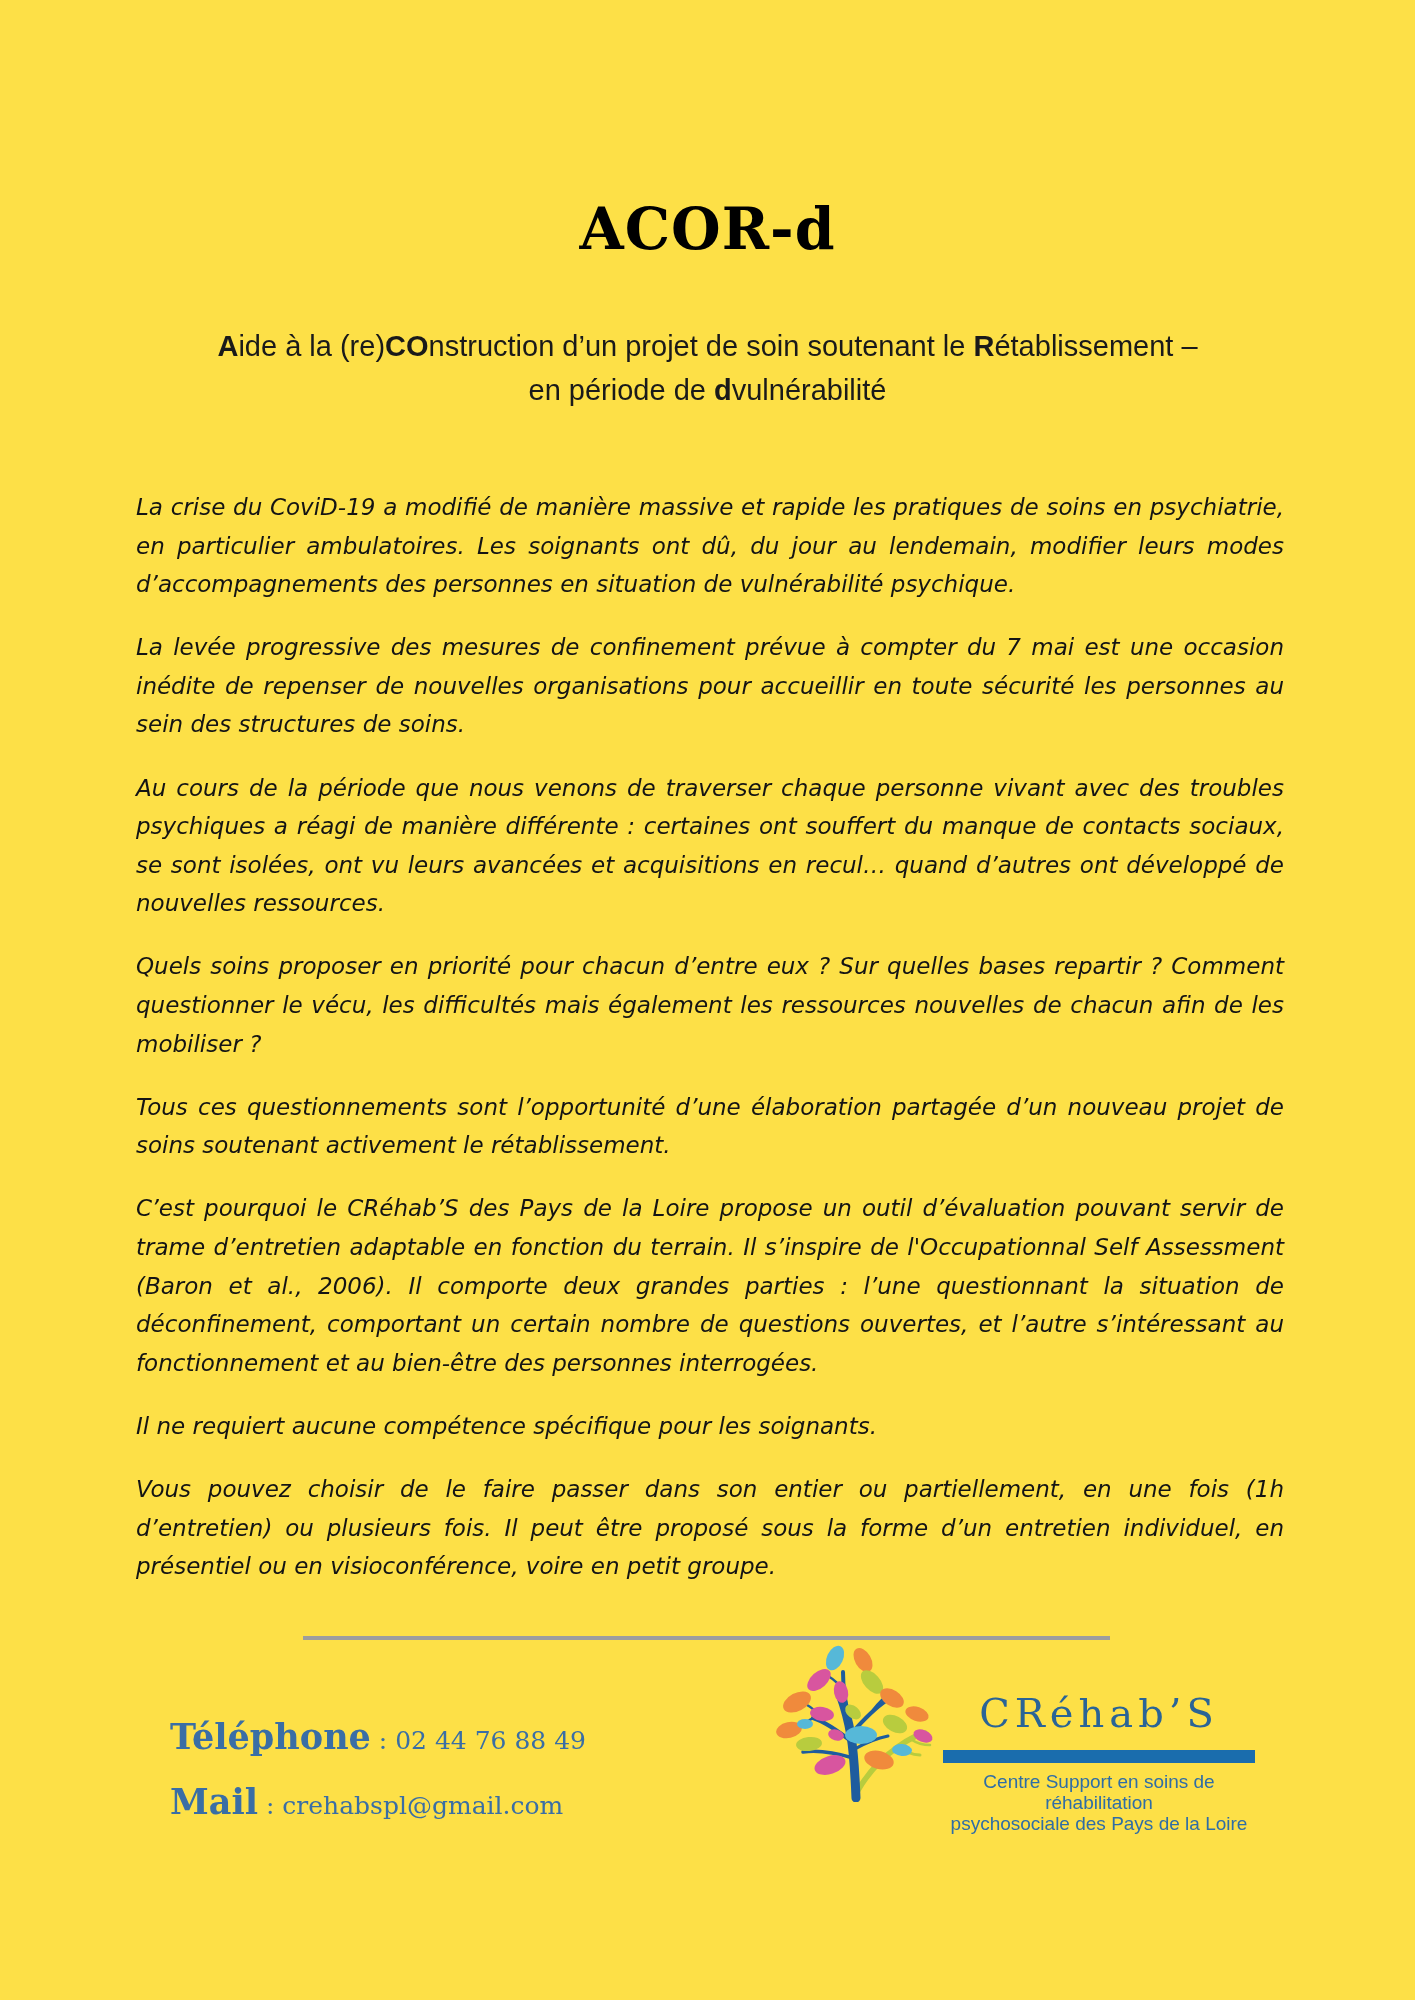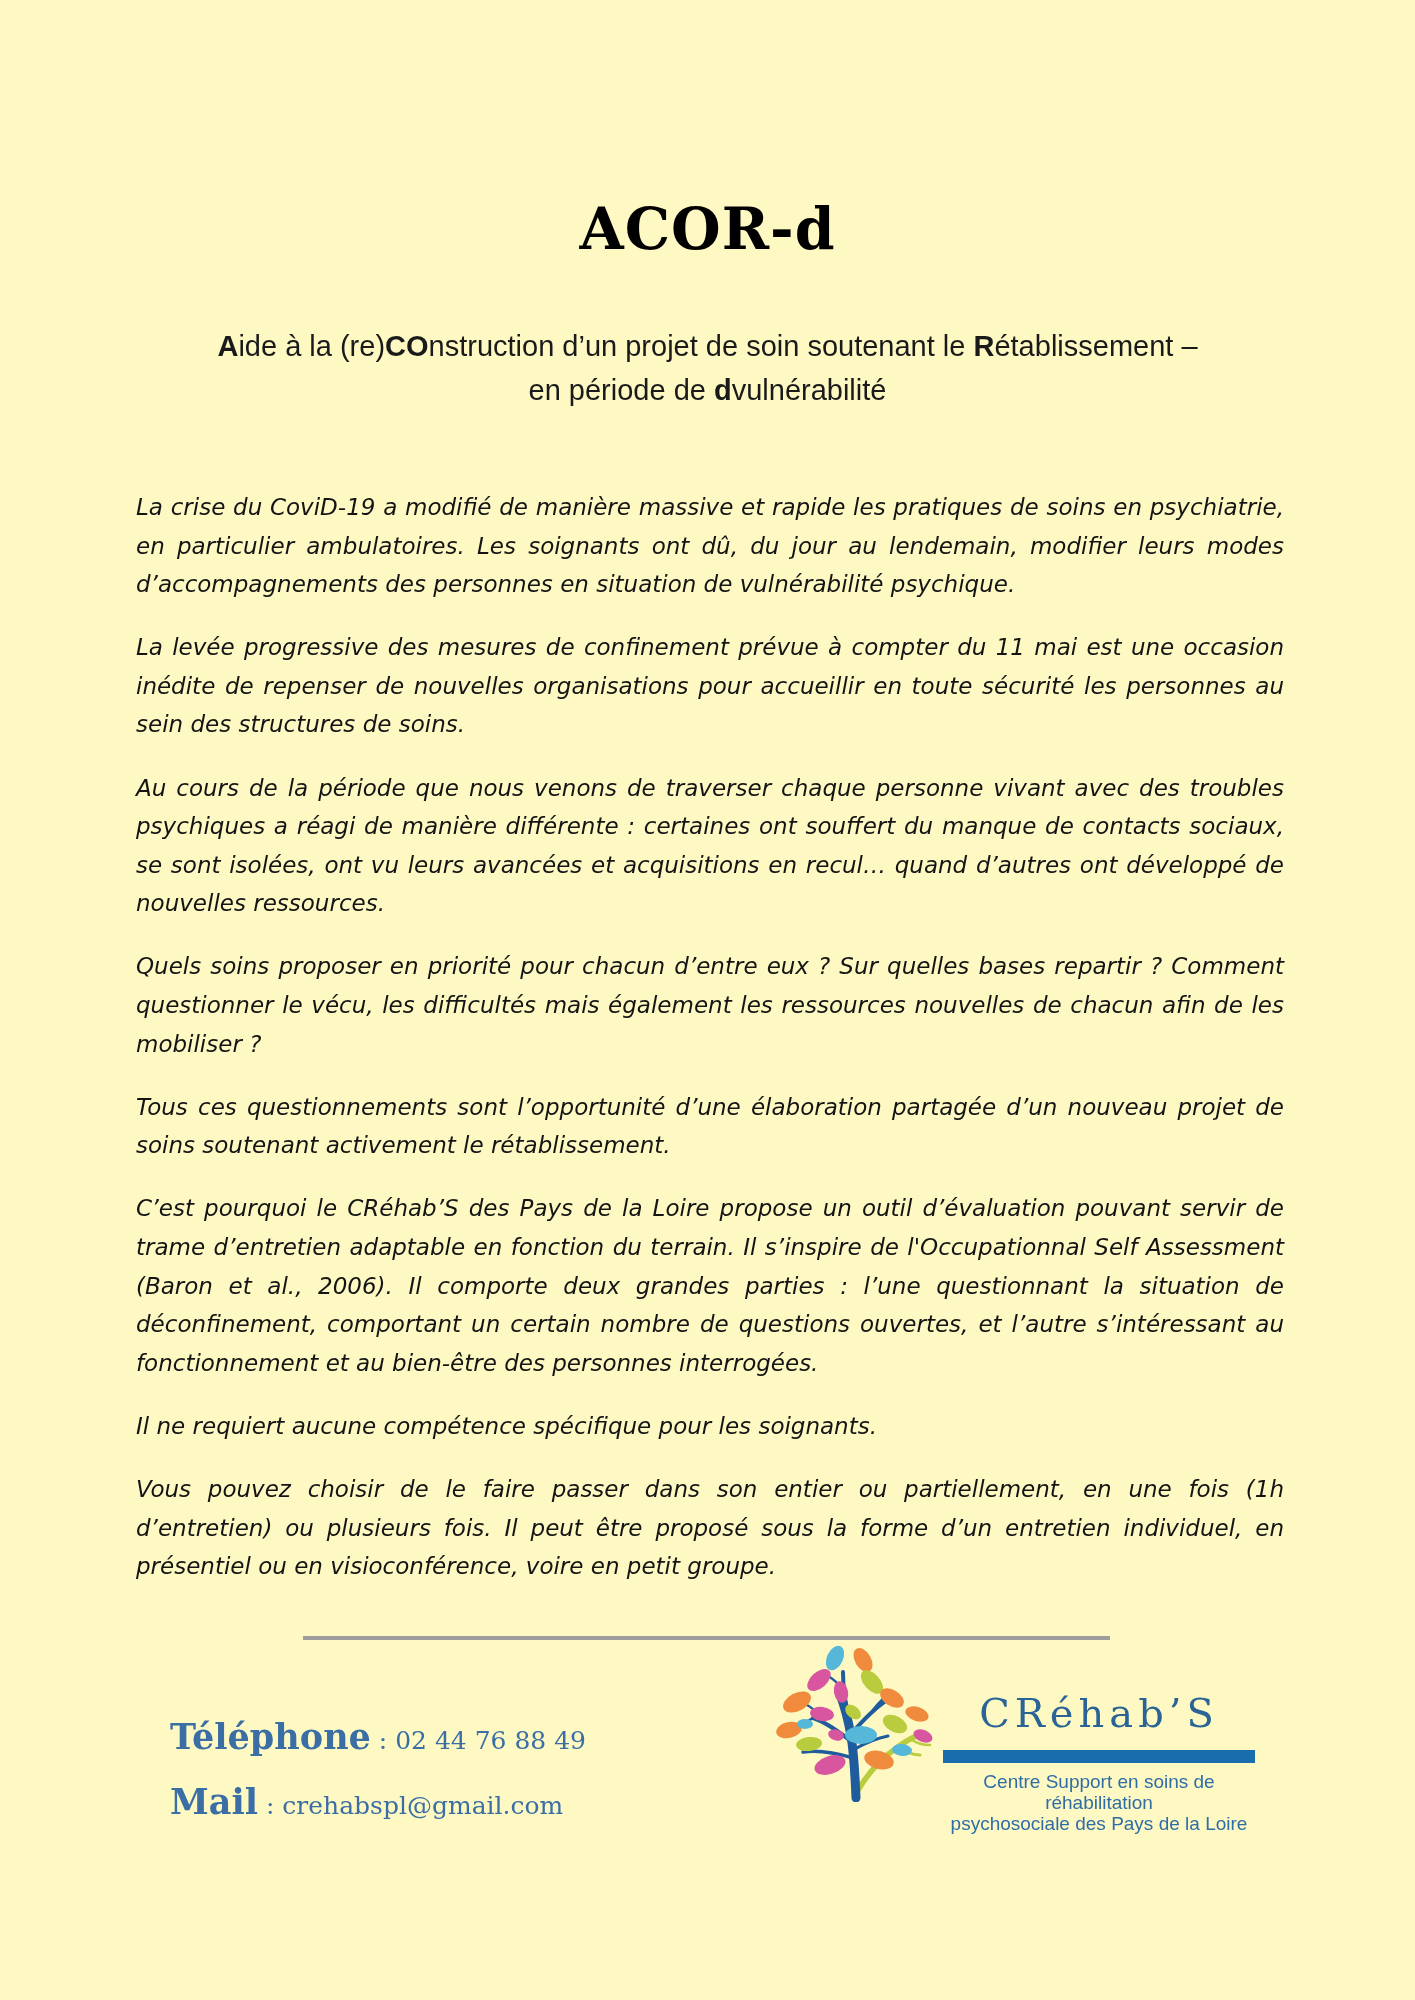--- a/index.html
+++ b/index.html
@@ -1,21 +1,21 @@
 <!DOCTYPE html>
 <html lang="fr"><head>
 <meta charset="utf-8">
 <title>ACOR-d</title>
 <style>
   html, body { margin: 0; padding: 0; background: #ffffff; }
   .page {
     position: relative;
     width: 1415px;
     height: 2000px;
-    background: #fef9c3;
+    background: #fde047;
     overflow: hidden;
     font-family: "Liberation Sans", sans-serif;
     color: #111111;
   }
 
   
   .doc-title {
     position: absolute;
     top: 198px; left: 0; width: 100%;
     text-align: center;
@@ -108,21 +108,21 @@
 <div class="page">
 
   <div class="doc-title">ACOR-d</div>
 
   <div class="subtitle subtitle-line1"><span class="seg-bold">A</span><span>ide à la (re)</span><span class="seg-bold">CO</span><span>nstruction d’un projet de soin soutenant le </span><span class="seg-bold">R</span><span>établissement –</span></div>
 
   <div class="subtitle subtitle-line2"><span>en période de </span><span class="seg-bold">d</span><span>vulnérabilité</span></div>
 
   <div class="body-text">
     <p>La crise du CoviD-19 a modifié de manière massive et rapide les pratiques de soins en psychiatrie, en particulier ambulatoires. Les soignants ont dû, du jour au lendemain, modifier leurs modes d’accompagnements des personnes en situation de vulnérabilité psychique.</p>
-    <p>La levée progressive des mesures de confinement prévue à compter du 11 mai est une occasion inédite de repenser de nouvelles organisations pour accueillir en toute sécurité les personnes au sein des structures de soins.</p>
+    <p>La levée progressive des mesures de confinement prévue à compter du 7 mai est une occasion inédite de repenser de nouvelles organisations pour accueillir en toute sécurité les personnes au sein des structures de soins.</p>
     <p>Au cours de la période que nous venons de traverser chaque personne vivant avec des troubles psychiques a réagi de manière différente : certaines ont souffert du manque de contacts sociaux, se sont isolées, ont vu leurs avancées et acquisitions en recul… quand d’autres ont développé de nouvelles ressources.</p>
     <p>Quels soins proposer en priorité pour chacun d’entre eux ? Sur quelles bases repartir ? Comment questionner le vécu, les difficultés mais également les ressources nouvelles de chacun afin de les mobiliser ?</p>
     <p>Tous ces questionnements sont l’opportunité d’une élaboration partagée d’un nouveau projet de soins soutenant activement le rétablissement.</p>
     <p>C’est pourquoi le CRéhab’S des Pays de la Loire propose un outil d’évaluation pouvant servir de trame d’entretien adaptable en fonction du terrain. Il s’inspire de l'Occupationnal Self Assessment (Baron et al., 2006). Il comporte deux grandes parties : l’une questionnant la situation de déconfinement, comportant un certain nombre de questions ouvertes, et l’autre s’intéressant au fonctionnement et au bien-être des personnes interrogées.</p>
     <p>Il ne requiert aucune compétence spécifique pour les soignants.</p>
     <p>Vous pouvez choisir de le faire passer dans son entier ou partiellement, en une fois (1h d’entretien) ou plusieurs fois. Il peut être proposé sous la forme d’un entretien individuel, en présentiel ou en visioconférence, voire en petit groupe.</p>
   </div>
 
   <div class="divider"></div>
 

